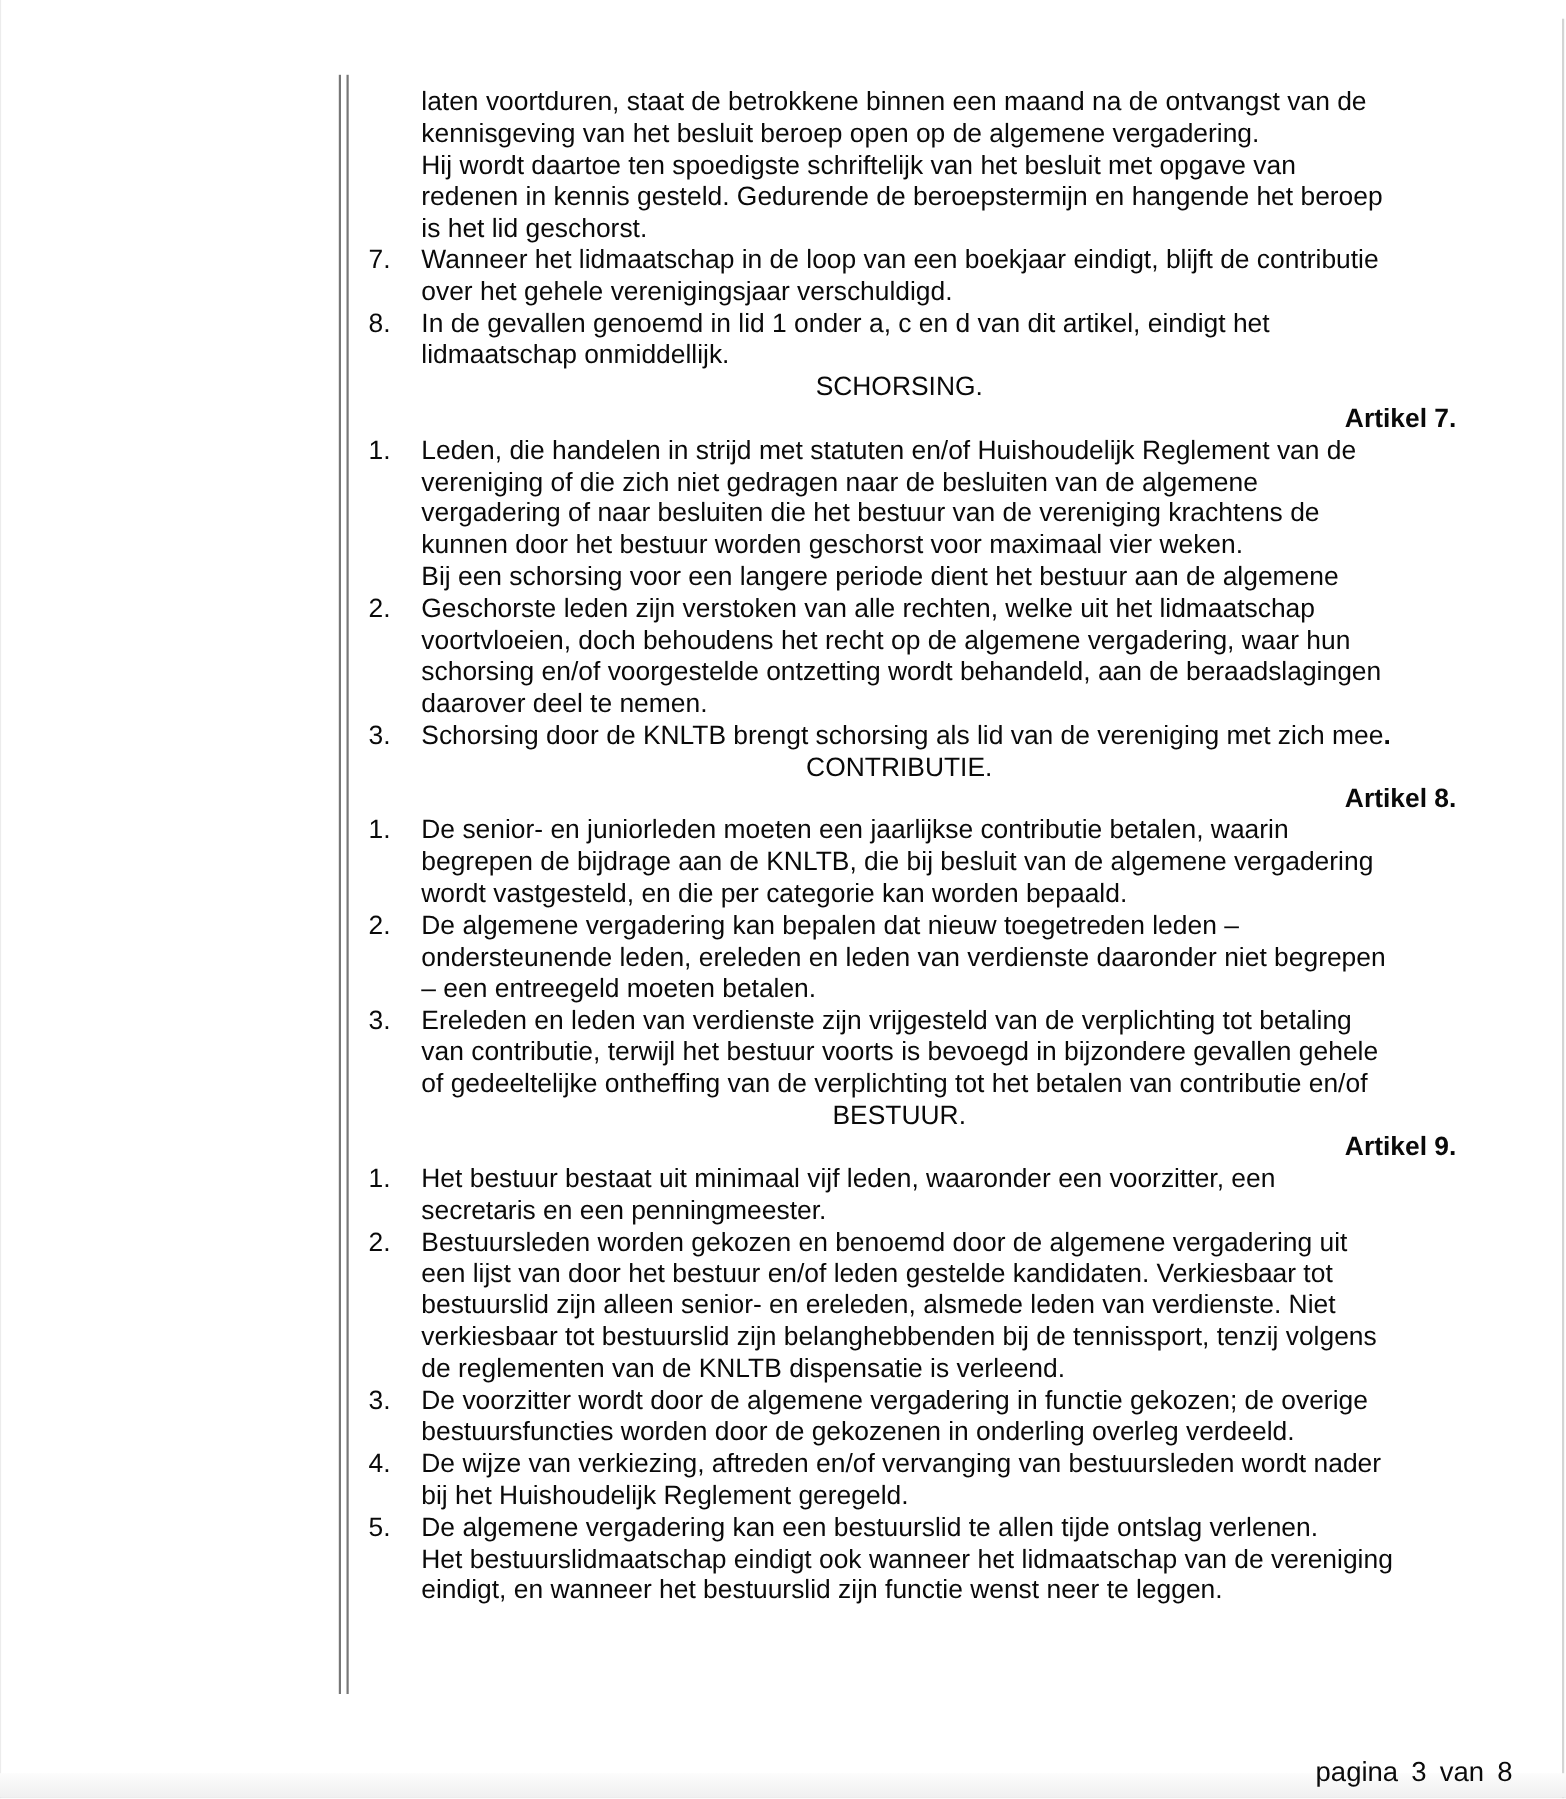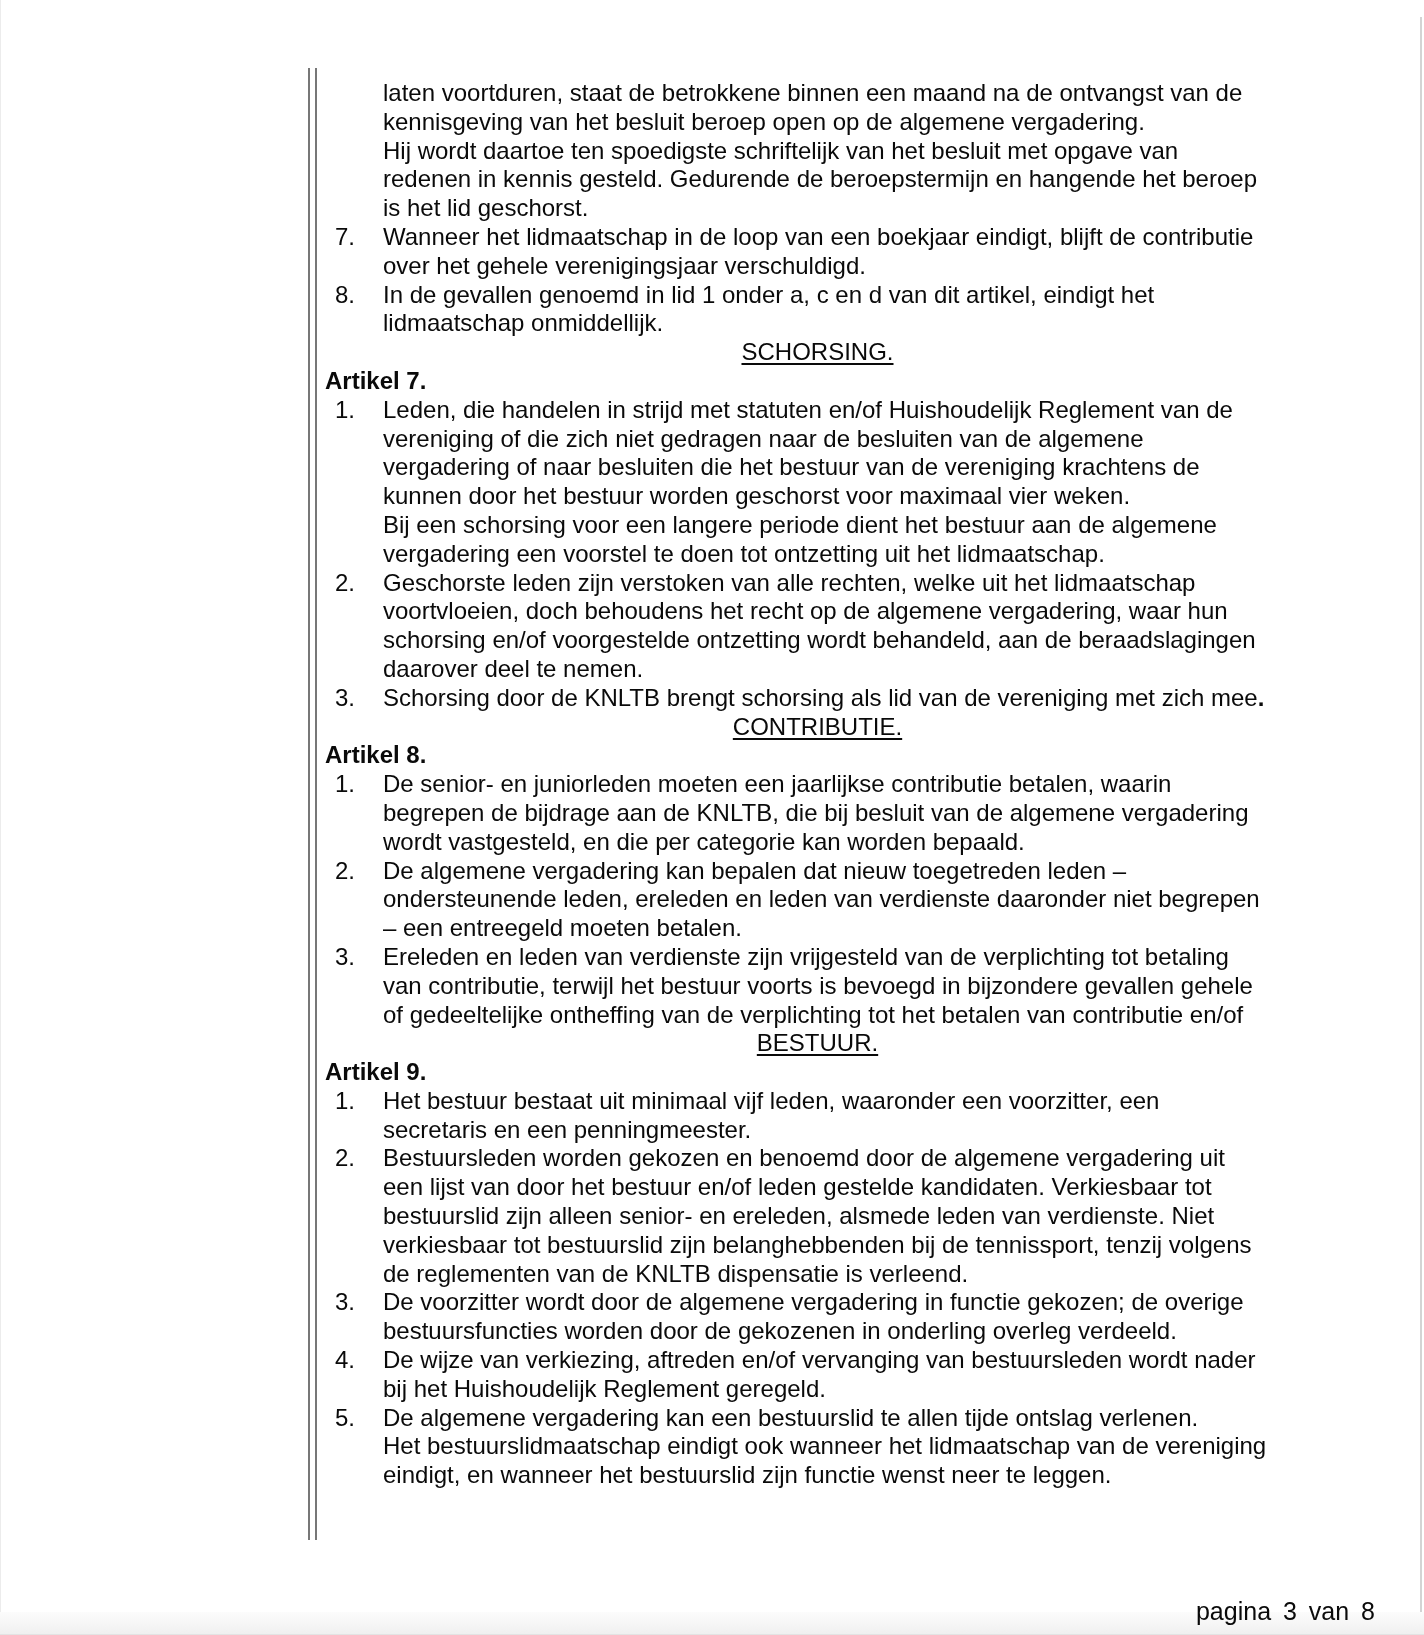--- a/index.html
+++ b/index.html
@@ -23,22 +23,22 @@
     position:absolute;left:0;bottom:0;width:100%;height:23px;
     background:linear-gradient(180deg,var(--band-top,#fcfcfc),var(--band-bottom,#f0f0f0));
     border-bottom:1px solid #e3e3e3;box-sizing:border-box;
   }
   .content{
     position:absolute;left:311px;top:79px;width:1013px;
     font-size:24px;line-height:28.8px;white-space:nowrap;
   }
   .line{height:28.8px;position:relative;}
   .heading-line{text-align:center;}
-  .heading-text{text-decoration:underline;text-underline-offset:3px;margin-top:40px;}
-  .article-line{padding-left:14px;font-weight:700;}
+  .heading-text{text-underline-offset:3px;margin-top:40px;}
+  .article-line{font-weight:700;text-align:right;}
   .item-line{padding-left:72px;}
   .item-line .num{position:absolute;left:24px;top:0;}
   .bold-tail{font-weight:700;}
   .footer{
     position:absolute;top:1599px;right:49px;
     font-size:25px;line-height:24px;word-spacing:5px;
     color:var(--text,#0a0a0a);
   }
 </style>
 </head>
@@ -58,21 +58,20 @@
       <div class="line item-line"><span class="txt">over het gehele verenigingsjaar verschuldigd.</span></div>
       <div class="line item-line"><span class="num">8.</span><span class="txt">In de gevallen genoemd in lid 1 onder a, c en d van dit artikel, eindigt het</span></div>
       <div class="line item-line"><span class="txt">lidmaatschap onmiddellijk.</span></div>
       <div class="line heading-line"><span class="heading-text">SCHORSING.</span></div>
       <div class="line article-line">Artikel 7.</div>
       <div class="line item-line"><span class="num">1.</span><span class="txt">Leden, die handelen in strijd met statuten en/of Huishoudelijk Reglement van de</span></div>
       <div class="line item-line"><span class="txt">vereniging of die zich niet gedragen naar de besluiten van de algemene</span></div>
       <div class="line item-line"><span class="txt">vergadering of naar besluiten die het bestuur van de vereniging krachtens de</span></div>
       <div class="line item-line"><span class="txt">kunnen door het bestuur worden geschorst voor maximaal vier weken.</span></div>
       <div class="line item-line"><span class="txt">Bij een schorsing voor een langere periode dient het bestuur aan de algemene</span></div>
-      <div class="line item-line"><span class="txt">vergadering een voorstel te doen tot ontzetting uit het lidmaatschap.</span></div>
       <div class="line item-line"><span class="num">2.</span><span class="txt">Geschorste leden zijn verstoken van alle rechten, welke uit het lidmaatschap</span></div>
       <div class="line item-line"><span class="txt">voortvloeien, doch behoudens het recht op de algemene vergadering, waar hun</span></div>
       <div class="line item-line"><span class="txt">schorsing en/of voorgestelde ontzetting wordt behandeld, aan de beraadslagingen</span></div>
       <div class="line item-line"><span class="txt">daarover deel te nemen.</span></div>
       <div class="line item-line"><span class="num">3.</span><span class="txt">Schorsing door de KNLTB brengt schorsing als lid van de vereniging met zich mee</span><span class="bold-tail">.</span></div>
       <div class="line heading-line"><span class="heading-text">CONTRIBUTIE.</span></div>
       <div class="line article-line">Artikel 8.</div>
       <div class="line item-line"><span class="num">1.</span><span class="txt">De senior- en juniorleden moeten een jaarlijkse contributie betalen, waarin</span></div>
       <div class="line item-line"><span class="txt">begrepen de bijdrage aan de KNLTB, die bij besluit van de algemene vergadering</span></div>
       <div class="line item-line"><span class="txt">wordt vastgesteld, en die per categorie kan worden bepaald.</span></div>

